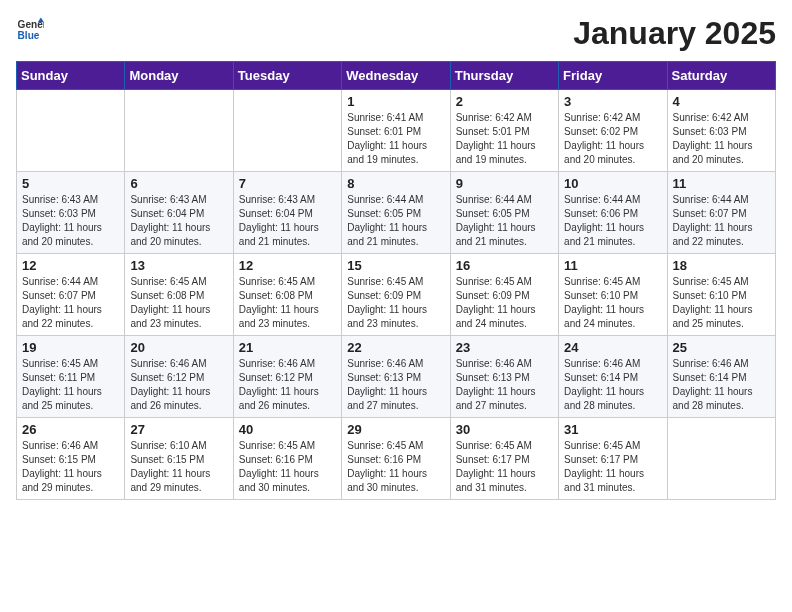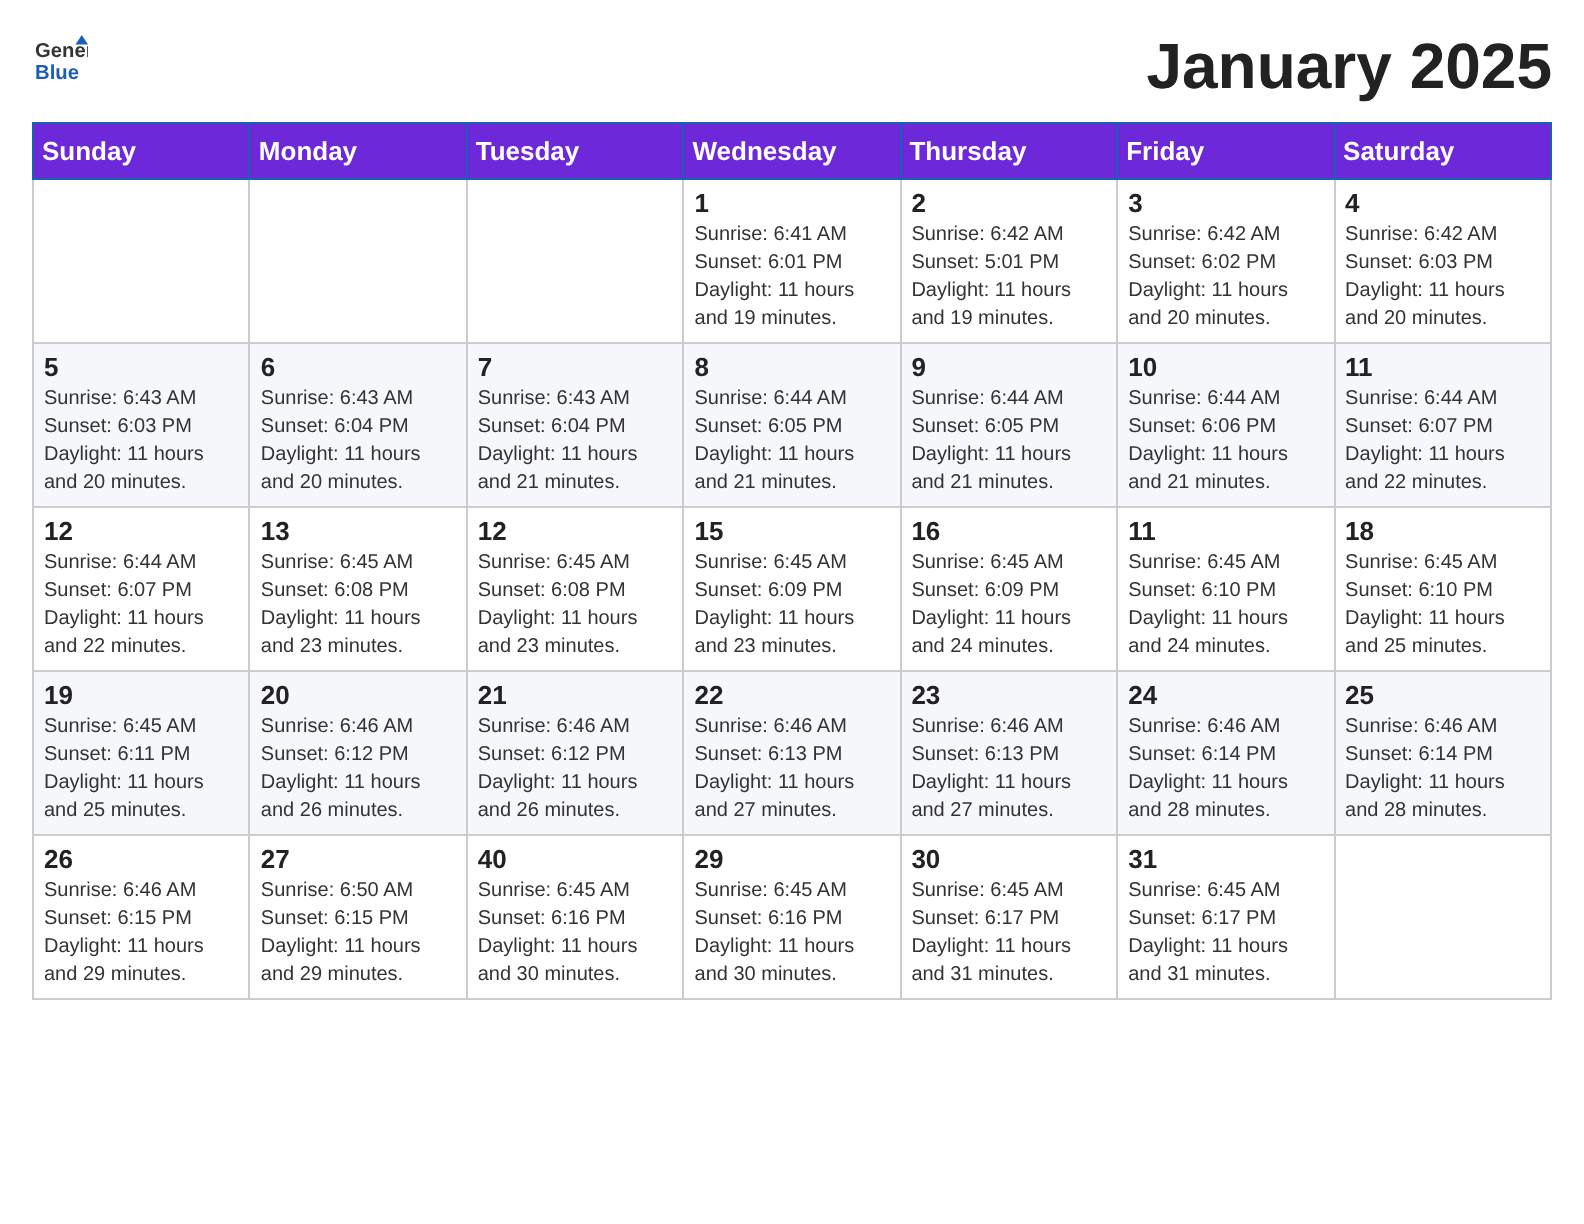--- a/index.html
+++ b/index.html
@@ -37,21 +37,21 @@
     .location {
       font-size: 14px;
       color: #555;
     }
     .calendar {
       width: 100%;
       border-collapse: collapse;
       border: 1px solid #ccc;
     }
     .calendar th {
-      background-color: #6d28d9;
+      background-color: #4c1d95;
       color: #fff;
       font-size: 13px;
       font-weight: bold;
       padding: 6px 4px;
       text-align: left;
       border: 1px solid #1a5fb4;
     }
     .calendar td {
       vertical-align: top;
       border: 1px solid #ccc;
@@ -276,21 +276,21 @@
       </tr>
       <tr>
         <td>
           <span class="day-number">26</span>
           <div class="day-info">Sunrise: 6:46 AM
 Sunset: 6:15 PM
 Daylight: 11 hours and 29 minutes.</div>
         </td>
         <td>
           <span class="day-number">27</span>
-          <div class="day-info">Sunrise: 6:50 AM
+          <div class="day-info">Sunrise: 6:10 AM
 Sunset: 6:15 PM
 Daylight: 11 hours and 29 minutes.</div>
         </td>
         <td>
           <span class="day-number">40</span>
           <div class="day-info">Sunrise: 6:45 AM
 Sunset: 6:16 PM
 Daylight: 11 hours and 30 minutes.</div>
         </td>
         <td>

